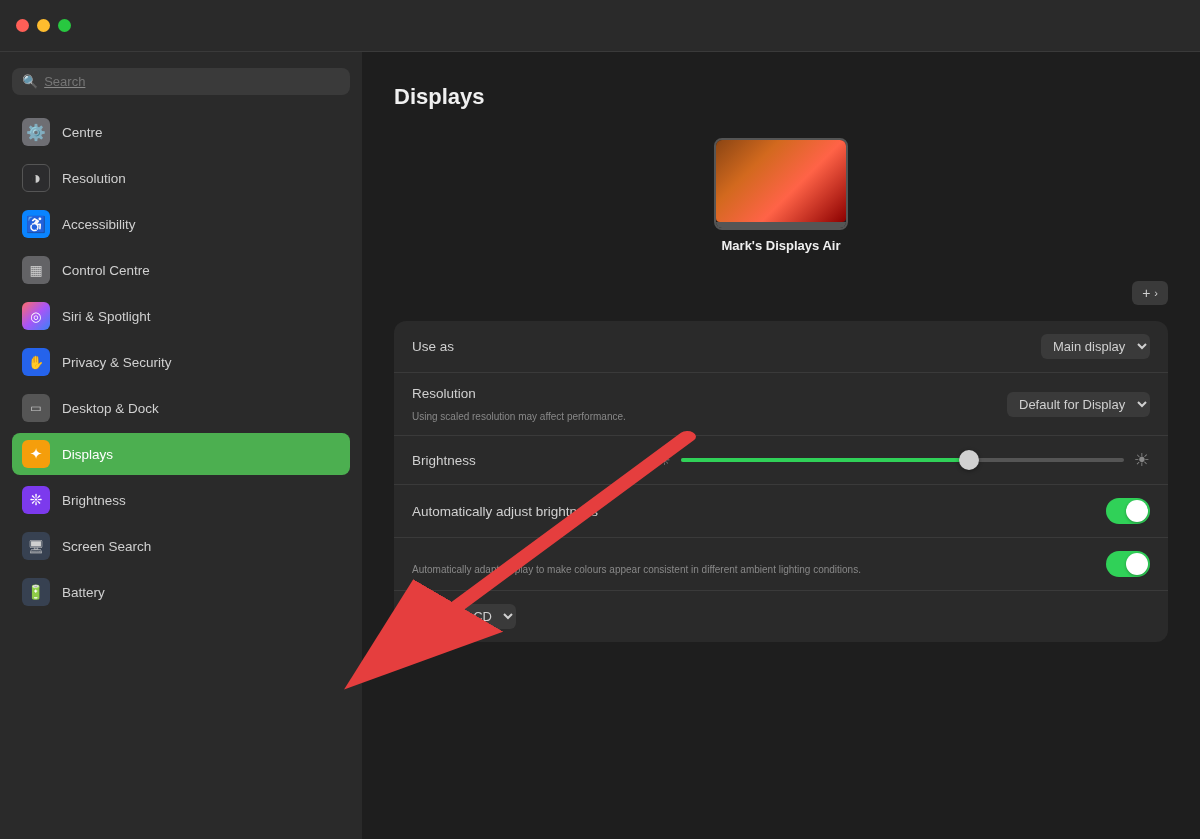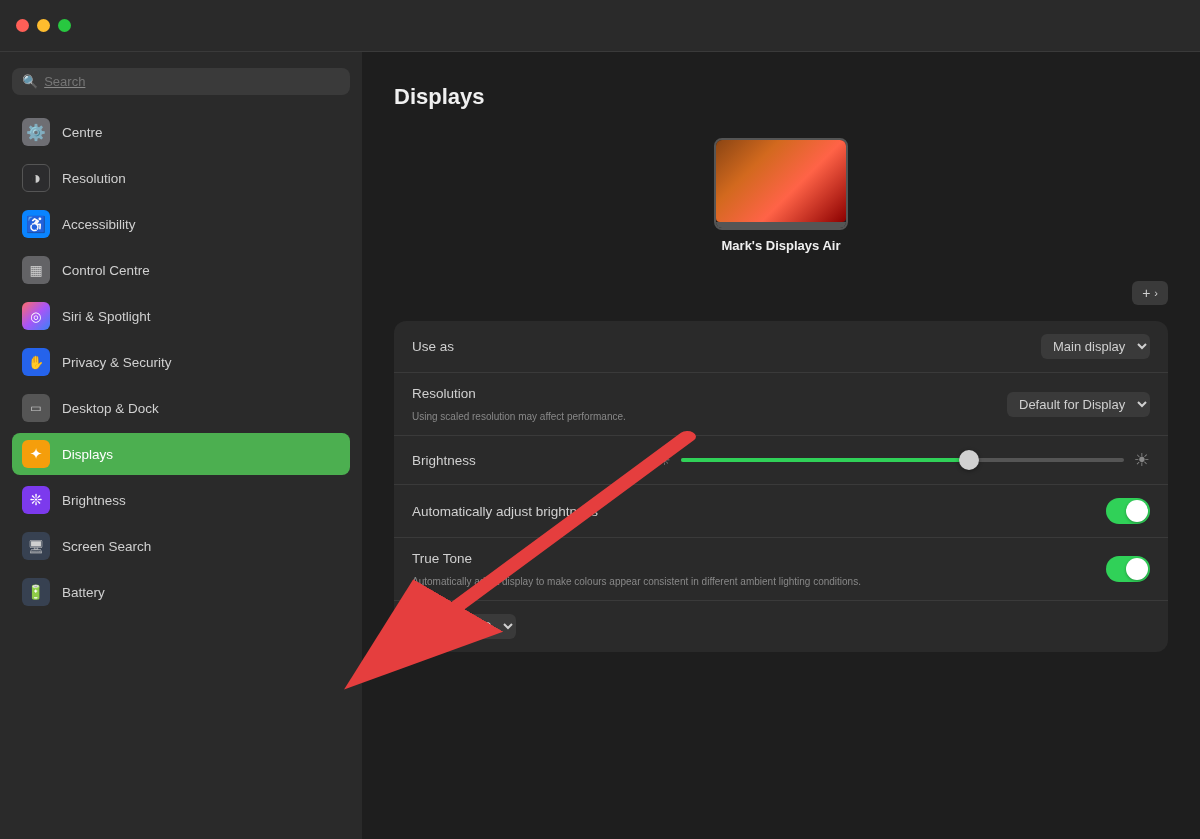--- a/index.html
+++ b/index.html
@@ -463,21 +463,20 @@
         <div class="settings-row-left">
           <div class="settings-row-label">Automatically adjust brightness</div>
         </div>
         <div class="toggle">
           <div class="toggle-knob"></div>
         </div>
       </div>
 
       <div class="settings-row">
         <div class="settings-row-left">
-          <div class="settings-row-label">True Tone</div>
           <div class="settings-row-sublabel">Automatically adapt display to make colours appear consistent in different ambient lighting conditions.</div>
         </div>
         <div class="toggle">
           <div class="toggle-knob"></div>
         </div>
       </div>
 
       <div class="settings-row">
         <div class="settings-row-value">
           <select class="select-dropdown">

